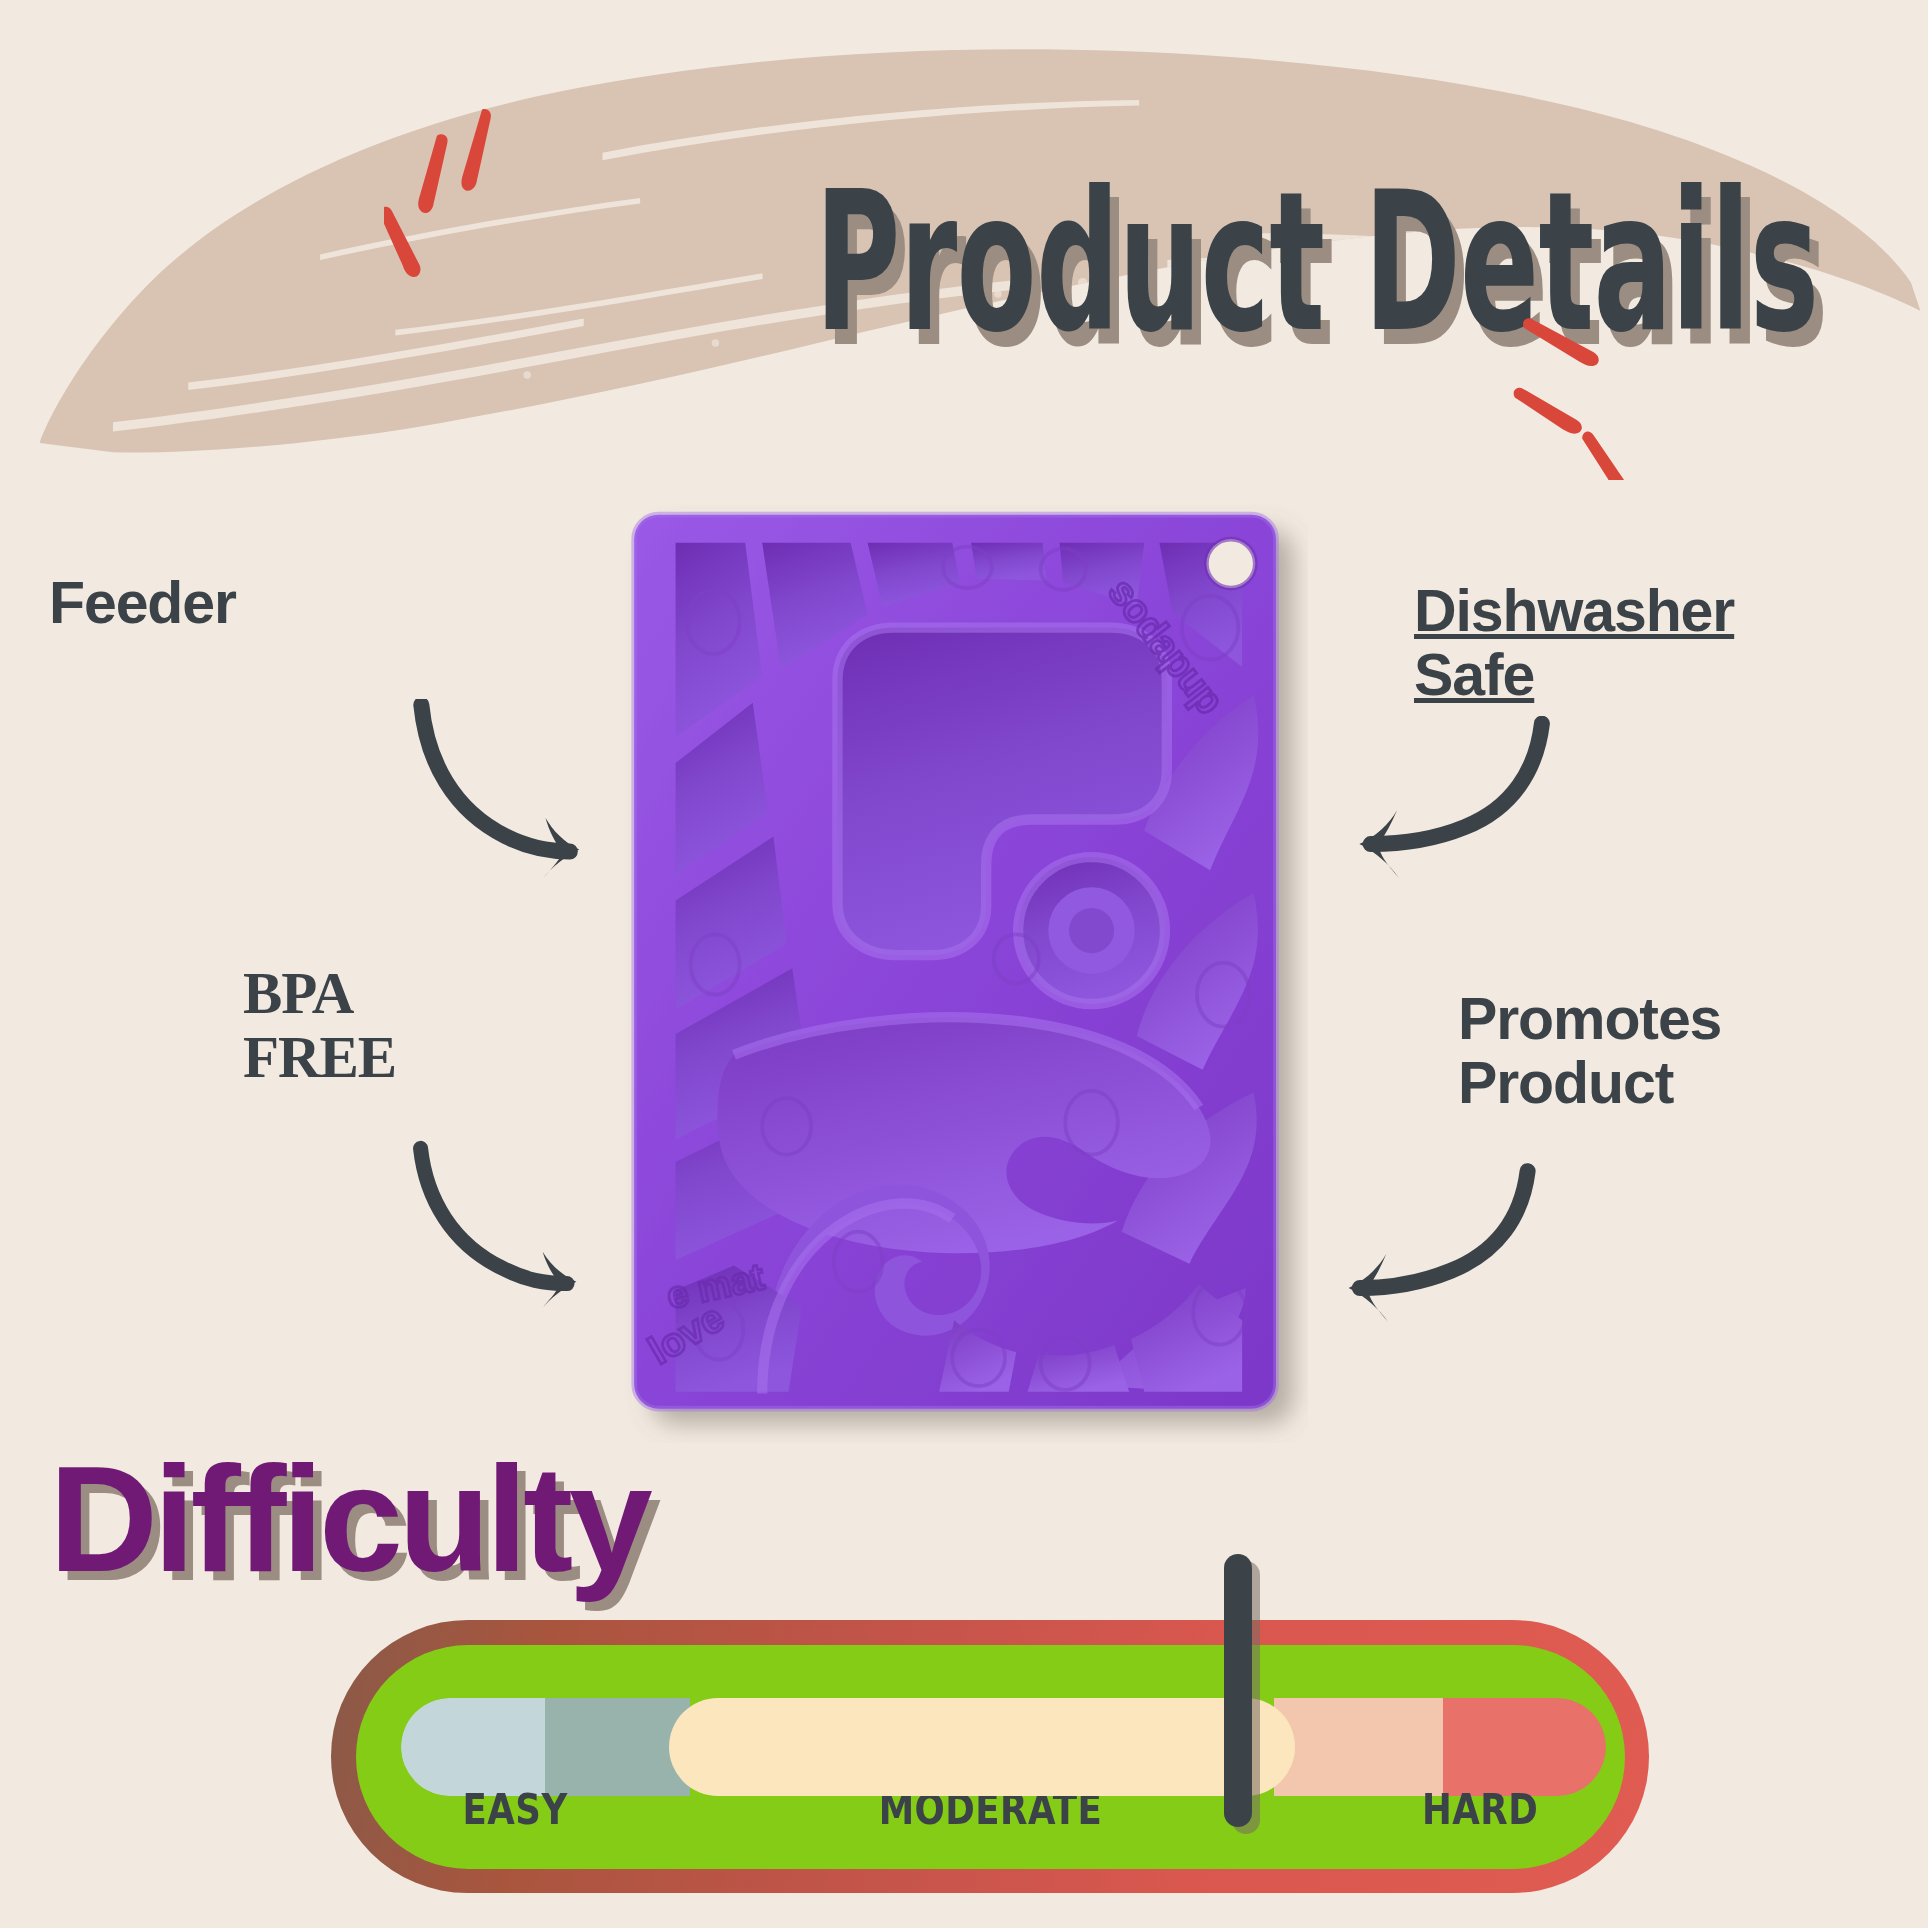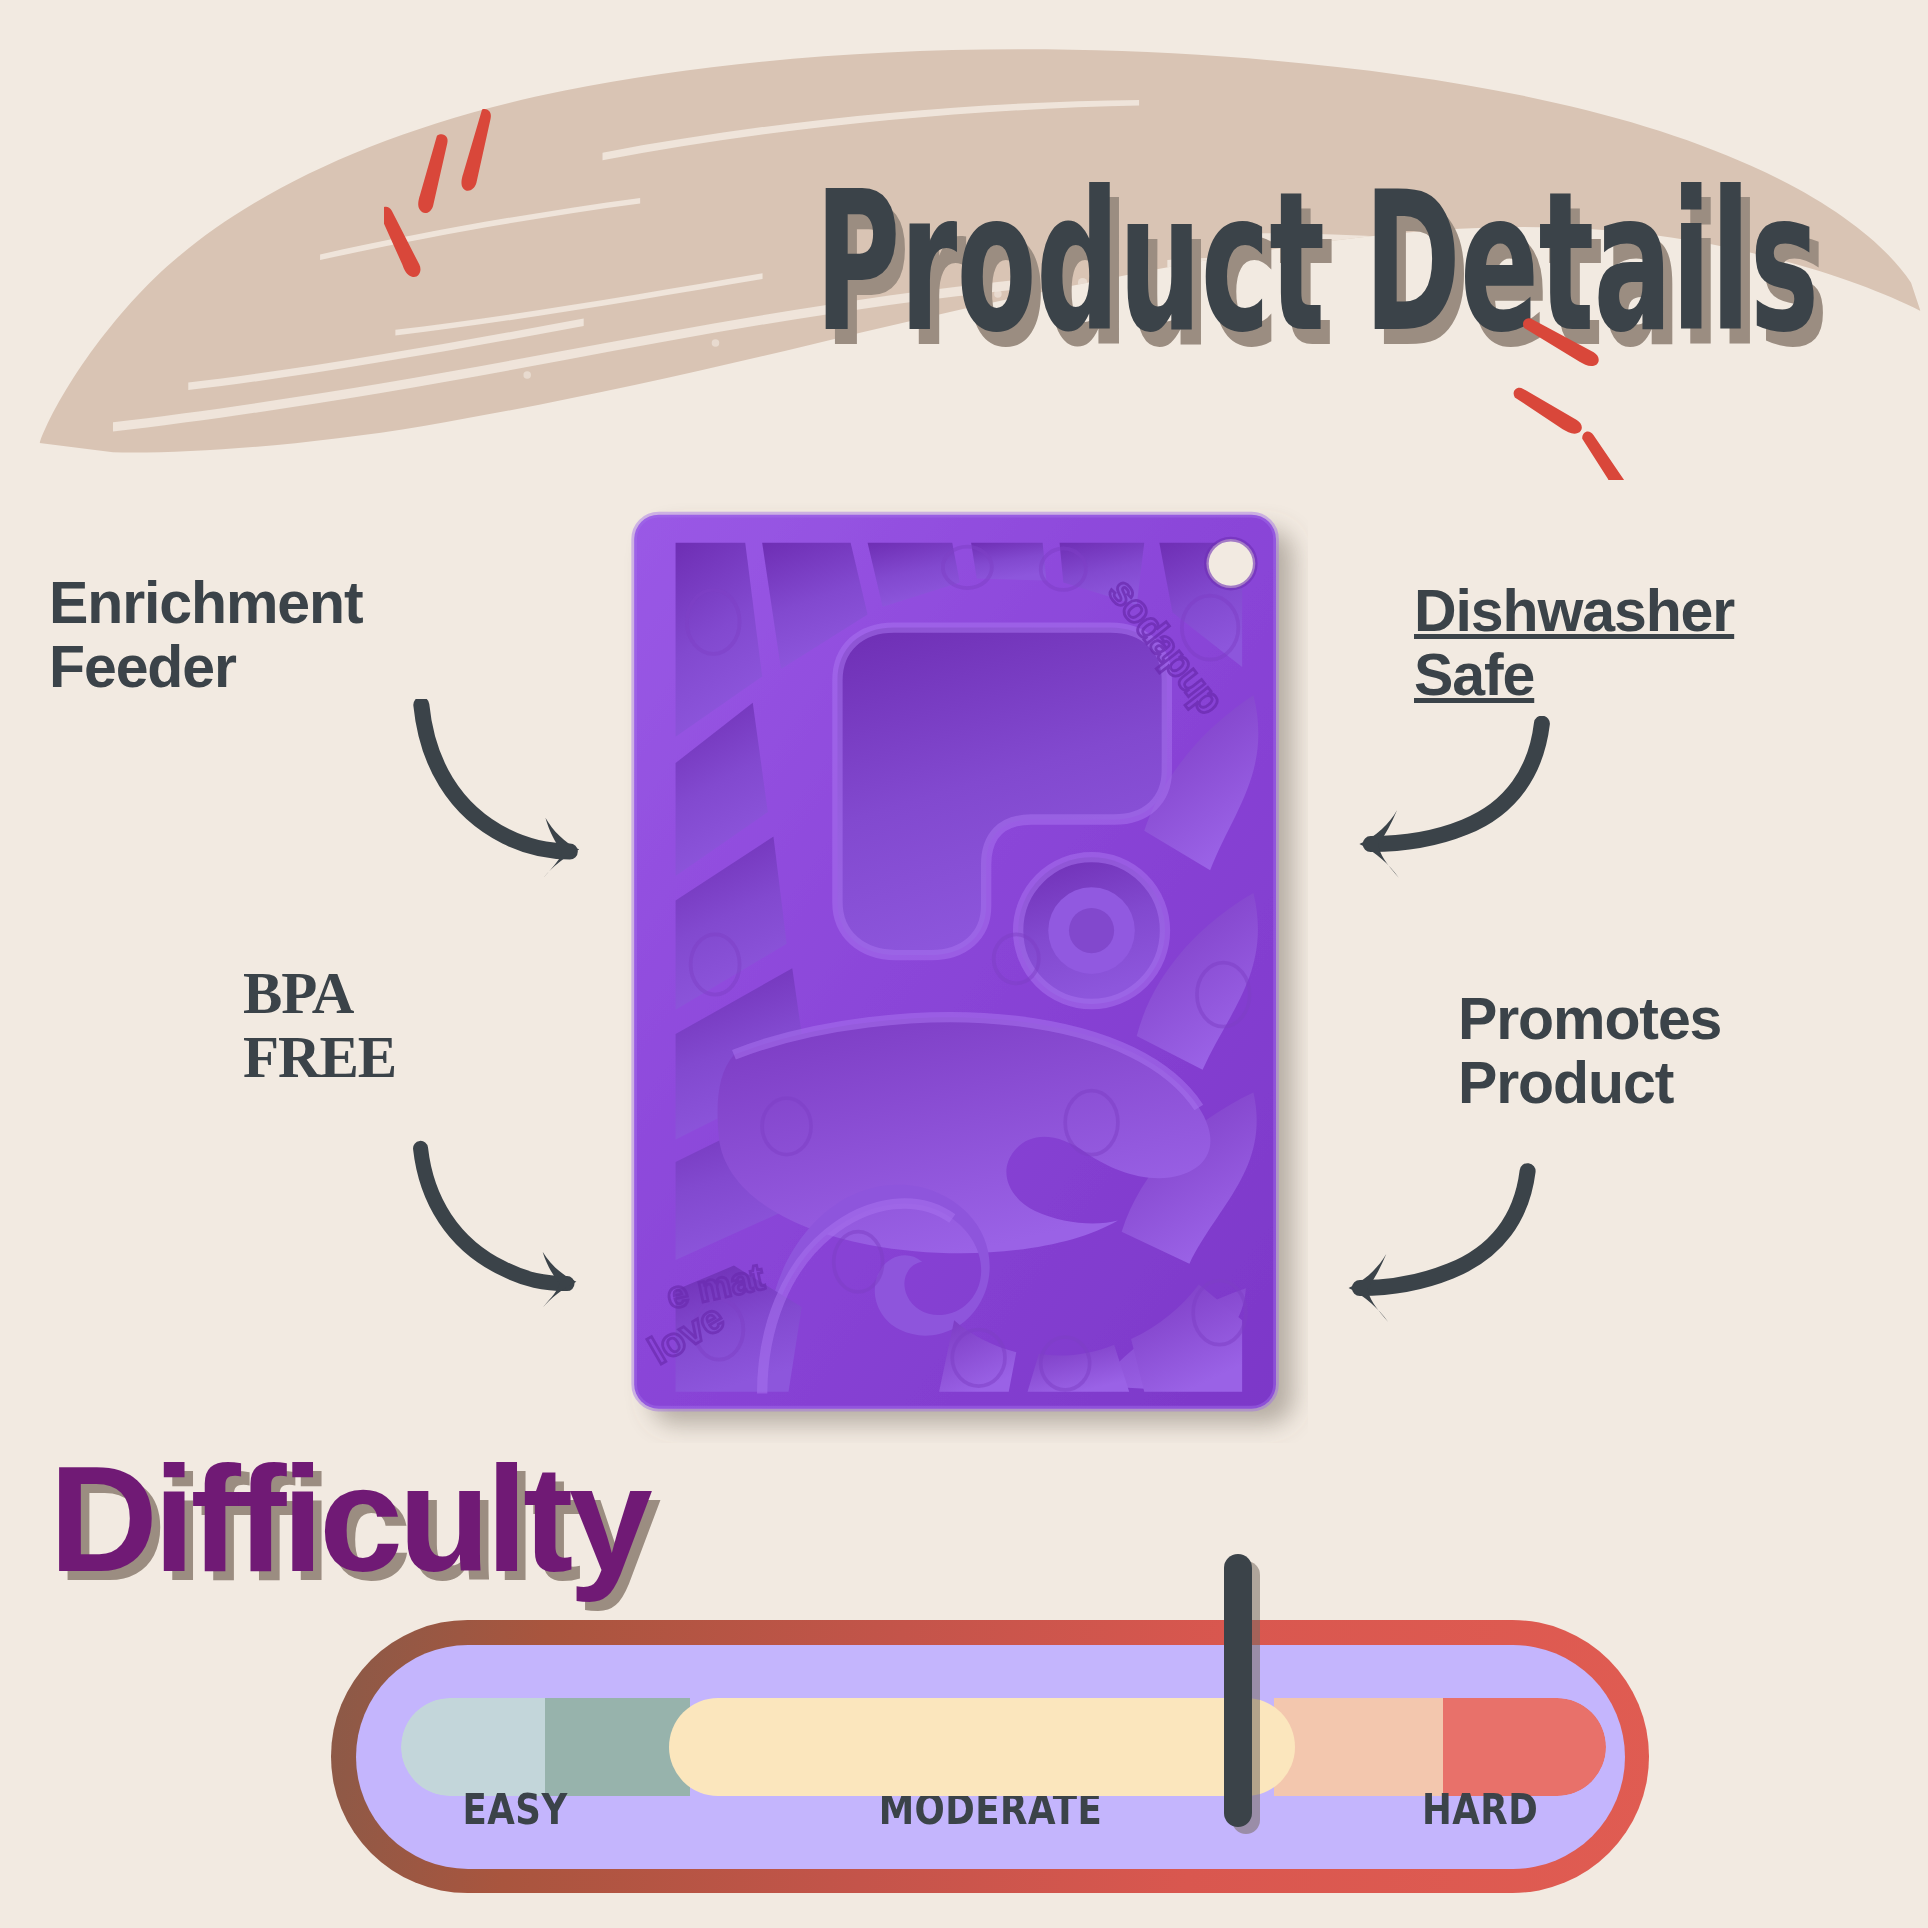--- a/index.html
+++ b/index.html
@@ -78,21 +78,21 @@
     position:absolute; left:331px; top:1620px;
     width:1318px; height:273px; z-index:5;
   }
   .meter-outer {
     position:absolute; inset:0;
     border-radius:151px;
     background:linear-gradient(100deg,#8a5a48 0%,#a9553e 16%,#c4544a 42%,#d9574f 66%,#e05c52 100%);
   }
   .meter-inner {
     position:absolute; left:24.5px; top:24.5px; right:24.5px; bottom:24.5px;
-    background:#c4b5fd;
+    background:#84cc16;
     border-radius:132px;
   }
   .meter-band {
     position:absolute; left:45px; top:53px; right:19px; height:98px;
     border-radius:51px;
     overflow:hidden;
     display:flex;
   }
   .band-seg { height:100%; }
   .band-seg.s1 { flex:0 0 12.0%; background:#c3d6da; border-radius:51px 0 0 51px; }
@@ -186,21 +186,20 @@
 
 <svg id="red-accents-right" width="179" height="169" viewBox="0 0 190 180">
   <g fill="#d9473a">
     <path d="M18,18 C14,12 20,5 27,9 L92,44 C99,48 99,56 93,58 C88,60 82,57 77,54 Z"></path>
     <path d="M8,92 C4,86 10,79 17,83 L74,116 C81,120 81,128 75,130 C70,132 64,129 59,126 Z"></path>
     <path d="M76,140 C74,132 82,128 87,134 L128,176 C133,182 129,190 123,188 C118,187 114,182 110,177 Z" transform="rotate(10 100 160)"></path>
   </g>
 </svg>
 
 <div class="callout left" id="callout-enrichment">
-  <div>Enrichment</div>
   <div>Feeder</div>
 </div>
 <svg class="arrow-svg" id="arrow-enrichment" width="235" height="179" viewBox="0 0 250 190">
   <g fill="none" stroke="#3b4349" stroke-width="17" stroke-linecap="round">
     <path d="M28,6 C34,66 62,118 118,146 C142,158 164,162 186,162"></path>
   </g>
   <path d="M160,126 C168,140 180,152 196,160 C180,168 168,178 158,190
            C170,176 176,170 178,162 C170,152 164,140 160,126 Z" fill="#3b4349"></path>
 </svg>
 

